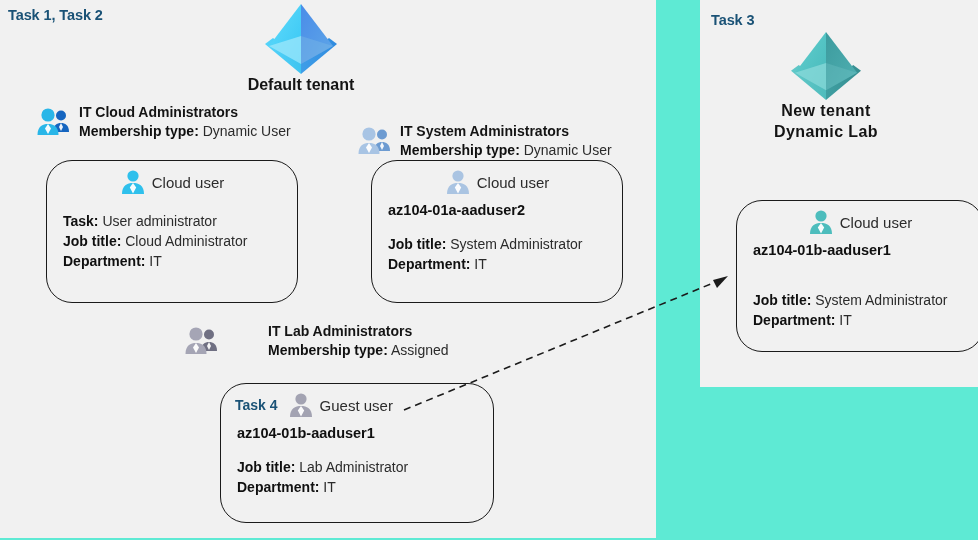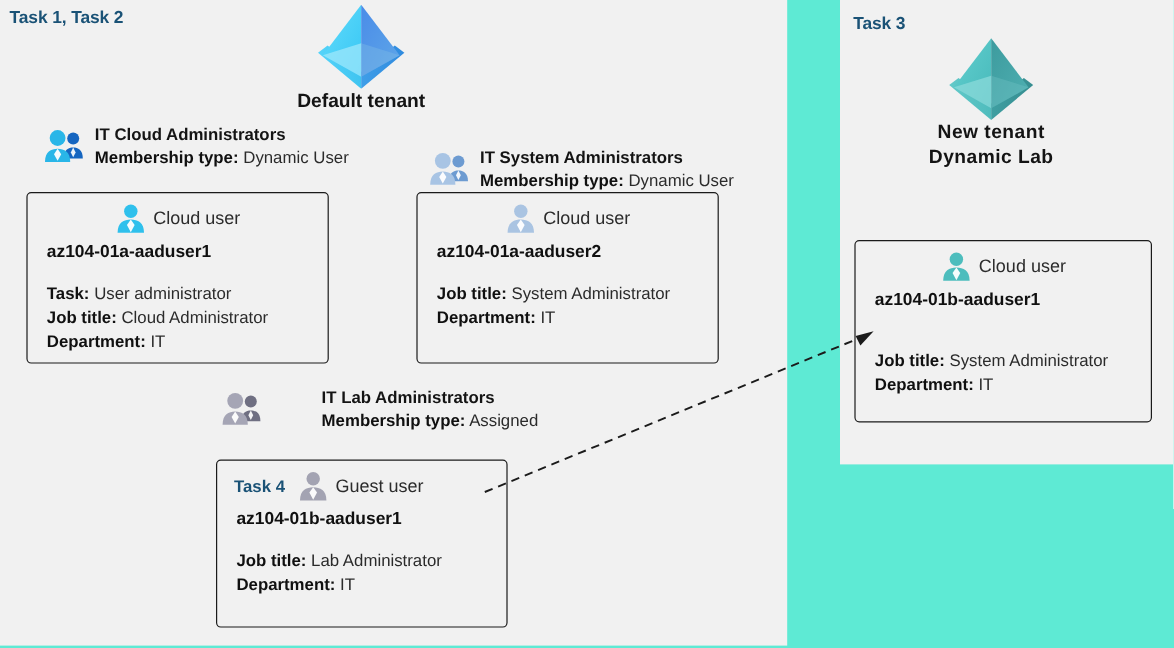--- a/index.html
+++ b/index.html
@@ -91,27 +91,28 @@
   }
   .group-meta b { color: #101010; }
   #group-cloud  { left: 36px;  top: 105px; }
   #group-system { left: 357px; top: 105px; margin-top: 19px; }
   #group-lab    { left: 184px; top: 324px; gap: 48px; }
 
   
   .card {
     position: absolute;
     border: 1.4px solid #1b1b1b;
-    border-radius: 4px;
+    border-radius: 26px;
     background: transparent;
     box-sizing: border-box;
+    margin-left: 24px;
   }
   #card-u1 { left: 22px;  top: 160px; width: 252px; height: 143px; }
   #card-u2 { left: 347px; top: 160px; width: 252px; height: 143px; }
-  #card-u3 { left: 180px; top: 383px; width: 243px; height: 140px; }
+  #card-u3 { left: 196px; top: 383px; width: 274px; height: 140px; }
   #card-u4 { left: 712px; top: 200px; width: 248px; height: 152px; }
 
   .card-head {
     display: flex;
     align-items: center;
     gap: 6px;
     padding-top: 8px;
     padding-left: 14px;
   }
   .card-head.centered { justify-content: center; padding-left: 0; }
@@ -289,21 +290,20 @@
 
   <div class="card" id="card-u1">
     <div class="card-head centered">
       <svg width="26" height="26" viewBox="0 0 26 26">
         <circle cx="13" cy="7" r="5.6" fill="#2fc0ec"></circle>
         <path d="M2 25 C2 16.5 7.2 14 13 14 C18.8 14 24 16.5 24 25 Z" fill="#2fc0ec"></path>
         <path d="M13 14 L9.8 18.5 L13 24.5 L16.2 18.5 Z" fill="#ffffff" opacity="0.95"></path>
       </svg>
       <span class="card-usertype">Cloud user</span>
     </div>
-    <div class="card-username">az104-01a-aaduser1</div>
     <div class="card-attrs">
       <div class="attr">
         <b>Task:</b>
         <span>User administrator</span>
       </div>
       <div class="attr">
         <b>Job title:</b>
         <span>Cloud Administrator</span>
       </div>
       <div class="attr">

